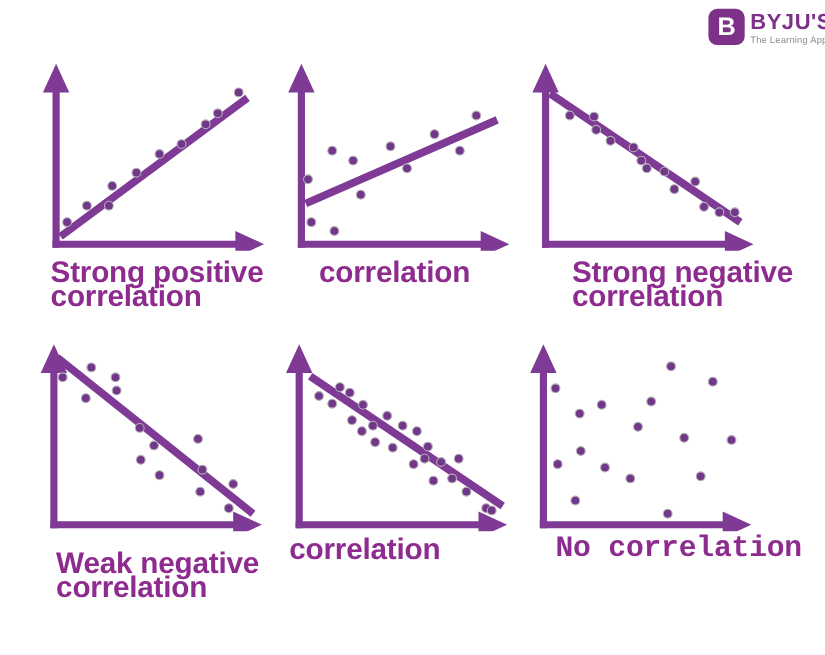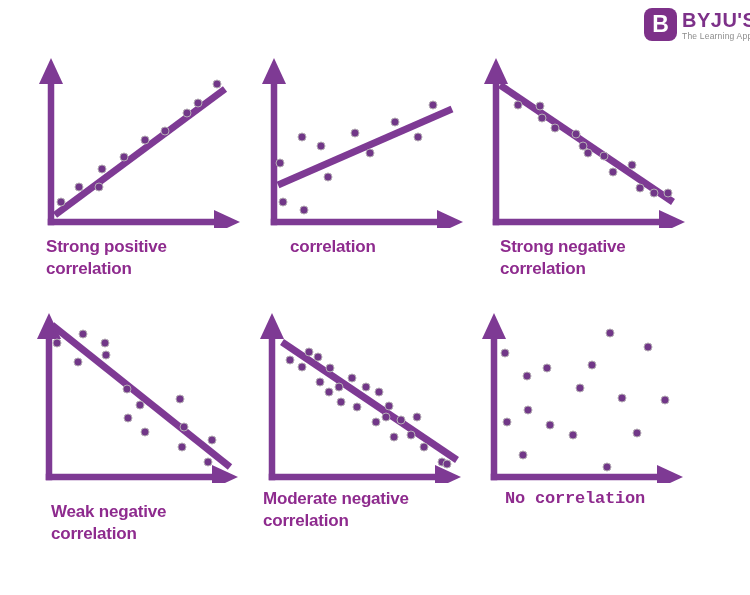--- a/index.html
+++ b/index.html
@@ -11,21 +11,21 @@
     --gray:#8c8c8c;
   }
   html,body{margin:0;padding:0;background:#fff;}
   .stage{
     position:relative;width:750px;height:595px;background:#ffffff;overflow:hidden;
     font-family:"Liberation Sans",sans-serif;
   }
   .panel{position:absolute;}
   .panel svg{display:block;}
   .chart-label{
-    position:absolute;font-weight:bold;font-size:17px;line-height:22px;
+    position:absolute;font-weight:bold;font-size:27px;line-height:22px;
     color:var(--label);letter-spacing:-0.2px;white-space:nowrap;
   }
   .chart-label span{display:block;}
   .logo{position:absolute;left:644px;top:8px;display:flex;gap:5px;align-items:flex-start;}
   .logo-badge{
     width:33px;height:33px;background:var(--logo);border-radius:8px;
     display:flex;align-items:center;justify-content:center;
     color:#ffffff;font-weight:bold;font-size:23px;
   }
   .logo-text{display:flex;flex-direction:column;}
@@ -108,21 +108,21 @@
         <circle cx="100" cy="90" r="4" fill="#713788" stroke="#b5adb5" stroke-width="1"></circle>
         <circle cx="105" cy="97" r="4" fill="#713788" stroke="#b5adb5" stroke-width="1"></circle>
         <circle cx="121" cy="100" r="4" fill="#713788" stroke="#b5adb5" stroke-width="1"></circle>
         <circle cx="130" cy="116" r="4" fill="#713788" stroke="#b5adb5" stroke-width="1"></circle>
         <circle cx="149" cy="109" r="4" fill="#713788" stroke="#b5adb5" stroke-width="1"></circle>
         <circle cx="157" cy="132" r="4" fill="#713788" stroke="#b5adb5" stroke-width="1"></circle>
         <circle cx="171" cy="137" r="4" fill="#713788" stroke="#b5adb5" stroke-width="1"></circle>
         <circle cx="185" cy="137" r="4" fill="#713788" stroke="#b5adb5" stroke-width="1"></circle>
       </svg>
     </div>
-    <div class="chart-label" style="left: 500px; top: 236px;">
+    <div class="chart-label" style="left: 520px; top: 236px;">
       <span>Strong negative</span>
       <span>correlation</span>
     </div>
     <div class="panel" style="left: 36px; top: 311px;">
       <svg width="205" height="172" viewBox="0 0 205 172">
         <line x1="13" y1="22" x2="13" y2="169.25" stroke="#7e3a94" stroke-width="6.5"></line>
         <polygon points="1,28 25,28 13,2" fill="#7e3a94"></polygon>
         <line x1="9.75" y1="166" x2="181" y2="166" stroke="#7e3a94" stroke-width="6.5"></line>
         <polygon points="176,154 176,178 202,166" fill="#7e3a94"></polygon>
         <line x1="16" y1="14" x2="194" y2="156" stroke="#7e3a94" stroke-width="7"></line>
@@ -172,21 +172,20 @@
         <circle cx="135" cy="126" r="4" fill="#713788" stroke="#b5adb5" stroke-width="1"></circle>
         <circle cx="142" cy="109" r="4" fill="#713788" stroke="#b5adb5" stroke-width="1"></circle>
         <circle cx="152" cy="124" r="4" fill="#713788" stroke="#b5adb5" stroke-width="1"></circle>
         <circle cx="158" cy="106" r="4" fill="#713788" stroke="#b5adb5" stroke-width="1"></circle>
         <circle cx="165" cy="136" r="4" fill="#713788" stroke="#b5adb5" stroke-width="1"></circle>
         <circle cx="183" cy="151" r="4" fill="#713788" stroke="#b5adb5" stroke-width="1"></circle>
         <circle cx="188" cy="153" r="4" fill="#713788" stroke="#b5adb5" stroke-width="1"></circle>
       </svg>
     </div>
     <div class="chart-label" style="left: 263px; top: 488px;">
-      <span>Moderate negative</span>
       <span>correlation</span>
     </div>
     <div class="panel" style="left: 481px; top: 311px;">
       <svg width="205" height="172" viewBox="0 0 205 172">
         <line x1="13" y1="22" x2="13" y2="169.25" stroke="#7e3a94" stroke-width="6.5"></line>
         <polygon points="1,28 25,28 13,2" fill="#7e3a94"></polygon>
         <line x1="9.75" y1="166" x2="181" y2="166" stroke="#7e3a94" stroke-width="6.5"></line>
         <polygon points="176,154 176,178 202,166" fill="#7e3a94"></polygon>
         <circle cx="24" cy="42" r="4" fill="#713788" stroke="#b5adb5" stroke-width="1"></circle>
         <circle cx="46" cy="65" r="4" fill="#713788" stroke="#b5adb5" stroke-width="1"></circle>

